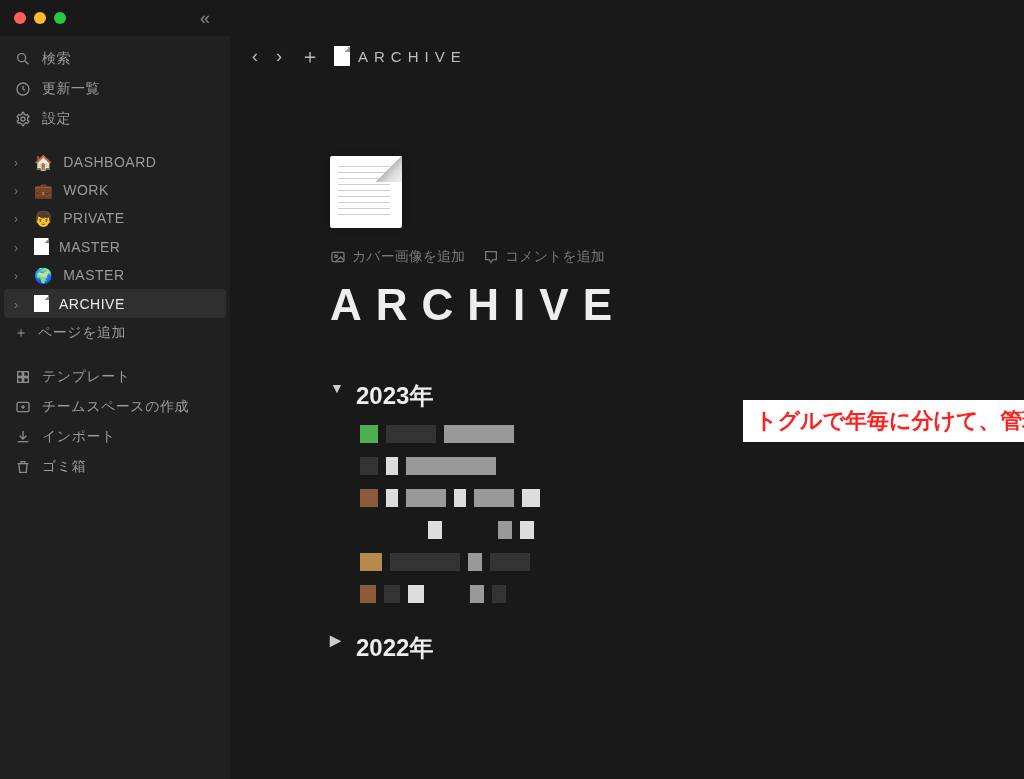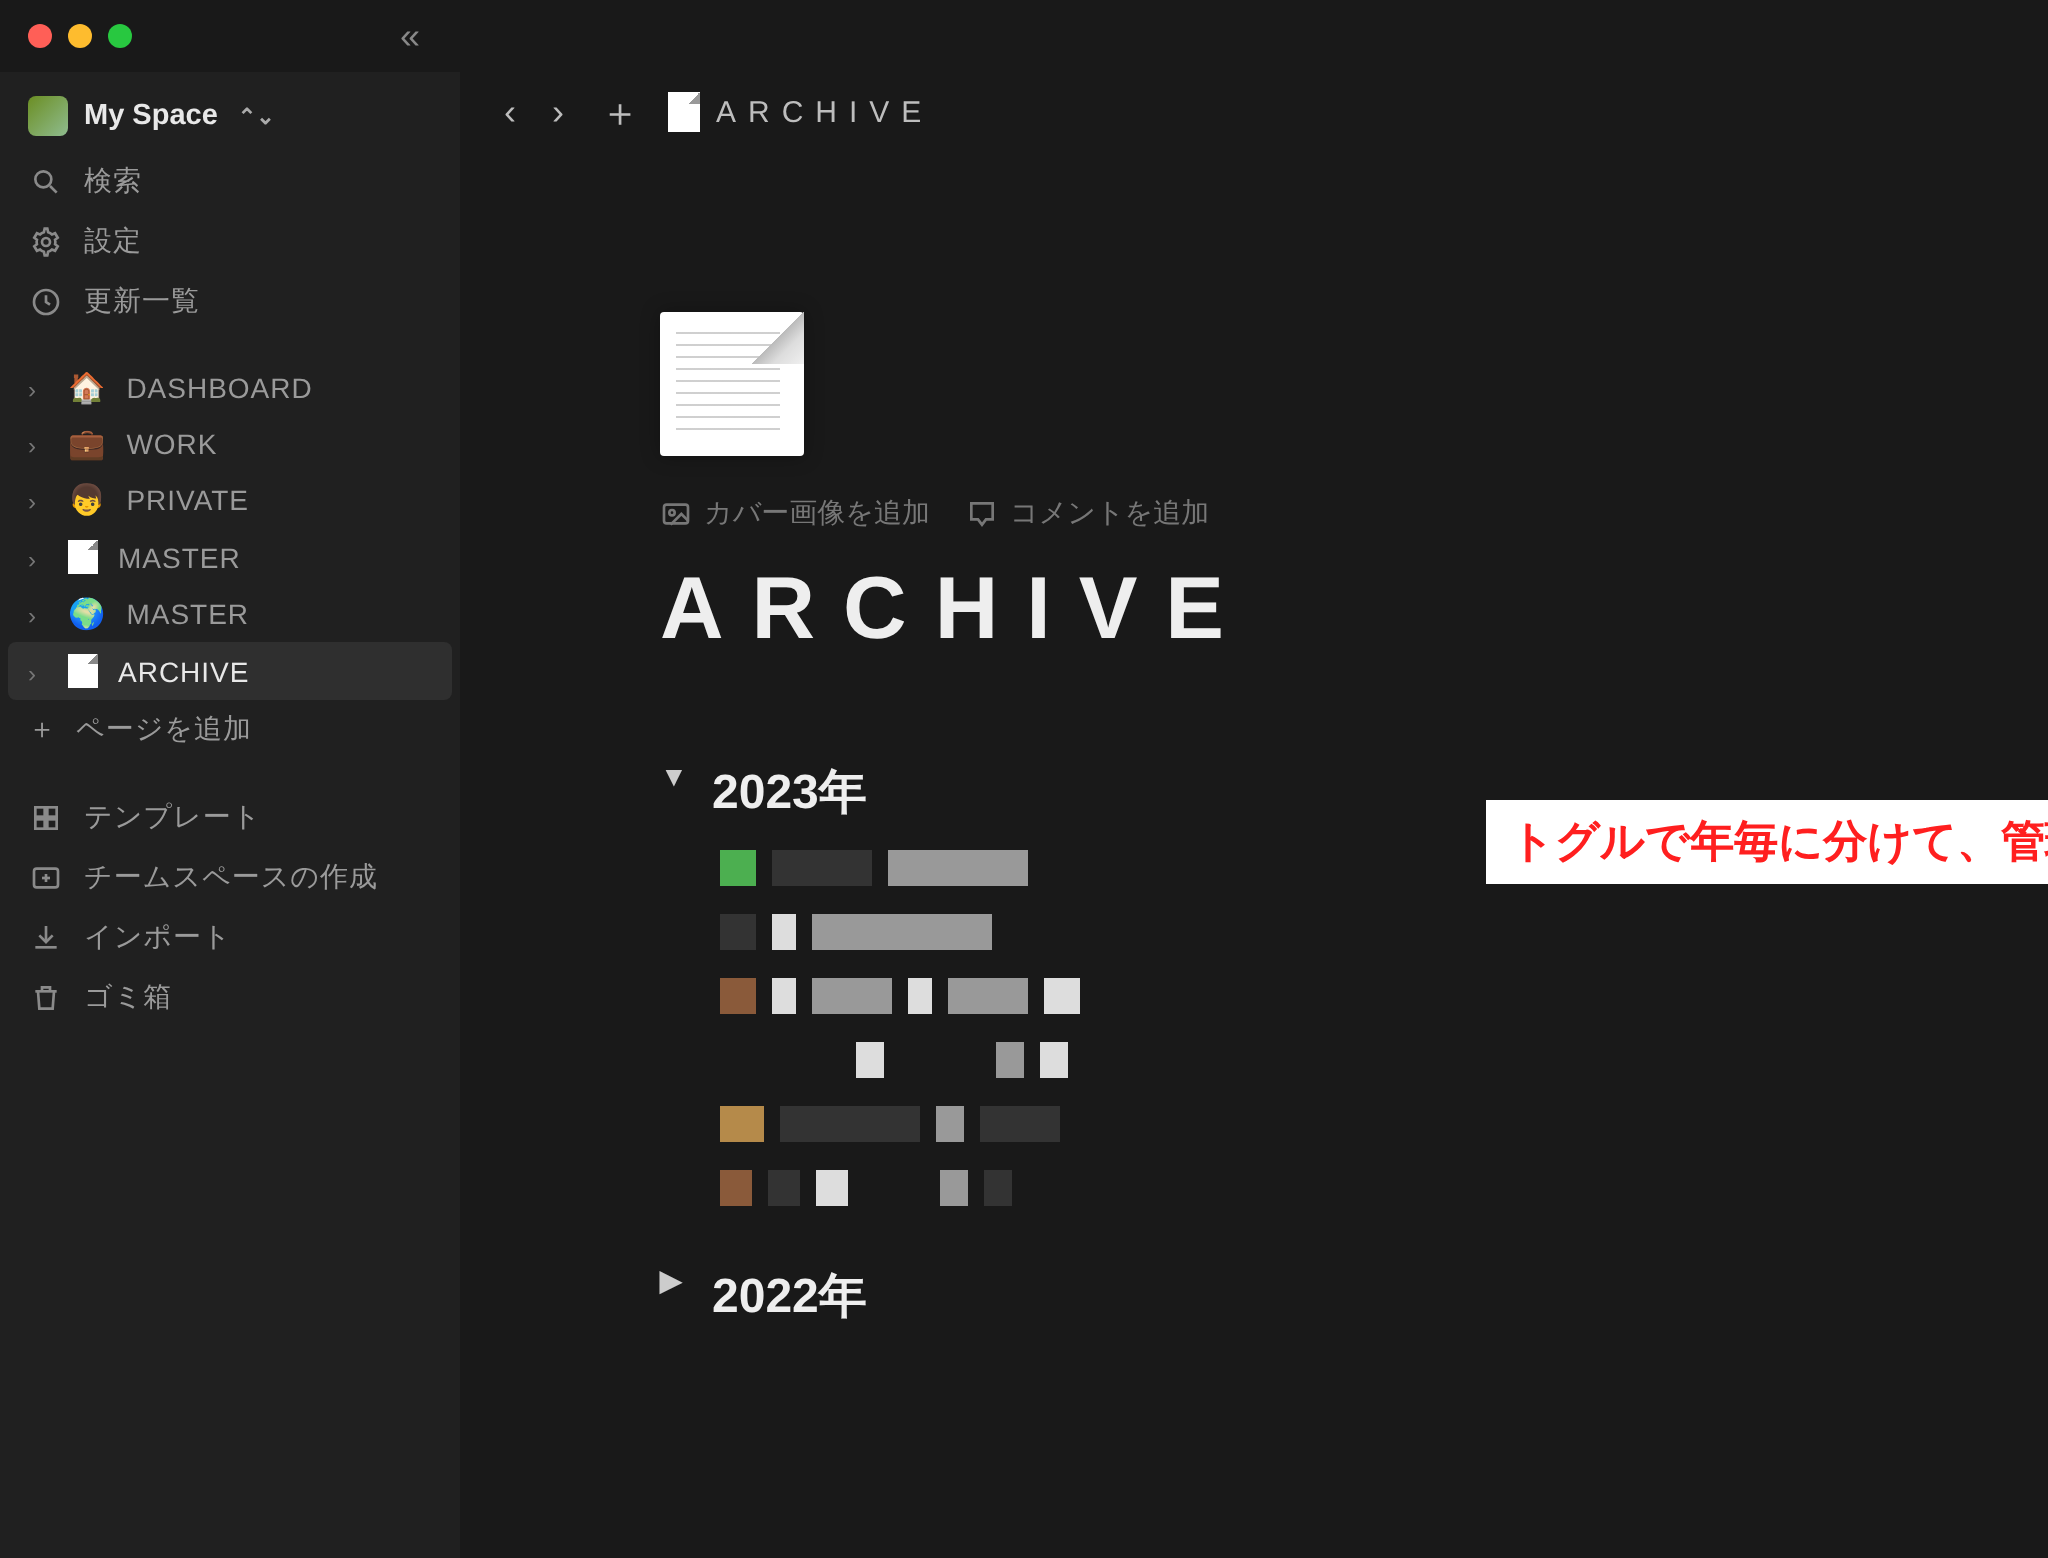--- a/index.html
+++ b/index.html
@@ -145,53 +145,48 @@
       <div class="traffic-dot red"></div>
       <div class="traffic-dot yellow"></div>
       <div class="traffic-dot green"></div>
     </div>
     <div class="collapse-chevrons">«</div>
   </div>
 </div>
 
 <div class="app-body">
   <div class="sidebar">
-    <div class="sidebar-head">
-      <span class="ws-icon"></span>
-      <span>My Space</span>
-      <span class="updown">⌃⌄</span>
-    </div>
 
     <div class="side-group">
       <div class="side-item">
         <span class="side-icon">
           <svg viewBox="0 0 24 24" width="16" height="16" fill="none" stroke="currentColor" stroke-width="2">
               <circle cx="10" cy="10" r="6"></circle>
               <line x1="20" y1="20" x2="15" y2="15"></line>
             </svg>
         </span>
         <span class="side-label">検索</span>
       </div>
       <div class="side-item">
         <span class="side-icon">
           <svg viewBox="0 0 24 24" width="16" height="16" fill="none" stroke="currentColor" stroke-width="2">
+              <circle cx="12" cy="12" r="9"></circle>
+              <path d="M12 7v5l3 2"></path>
+            </svg>
+        </span>
+        <span class="side-label">更新一覧</span>
+      </div>
+      <div class="side-item">
+        <span class="side-icon">
+          <svg viewBox="0 0 24 24" width="16" height="16" fill="none" stroke="currentColor" stroke-width="2">
               <circle cx="12" cy="12" r="3"></circle>
               <path d="M19 12a7 7 0 0 0-.2-1.7l2-1.5-2-3.4-2.3 1a7 7 0 0 0-2.9-1.7L13 2h-2l-.6 2.7a7 7 0 0 0-2.9 1.7l-2.3-1-2 3.4 2 1.5A7 7 0 0 0 5 12c0 .6.1 1.1.2 1.7l-2 1.5 2 3.4 2.3-1a7 7 0 0 0 2.9 1.7L11 22h2l.6-2.7a7 7 0 0 0 2.9-1.7l2.3 1 2-3.4-2-1.5c.1-.6.2-1.1.2-1.7z"></path>
             </svg>
         </span>
         <span class="side-label">設定</span>
-      </div>
-      <div class="side-item">
-        <span class="side-icon">
-          <svg viewBox="0 0 24 24" width="16" height="16" fill="none" stroke="currentColor" stroke-width="2">
-              <circle cx="12" cy="12" r="9"></circle>
-              <path d="M12 7v5l3 2"></path>
-            </svg>
-        </span>
-        <span class="side-label">更新一覧</span>
       </div>
     </div>
 
     <div class="side-section-gap"></div>
 
     <div class="side-group">
       <div class="side-item">
         <span class="chev">›</span>
         <span class="pg-emoji">🏠</span>
         <span class="side-label">DASHBOARD</span>

